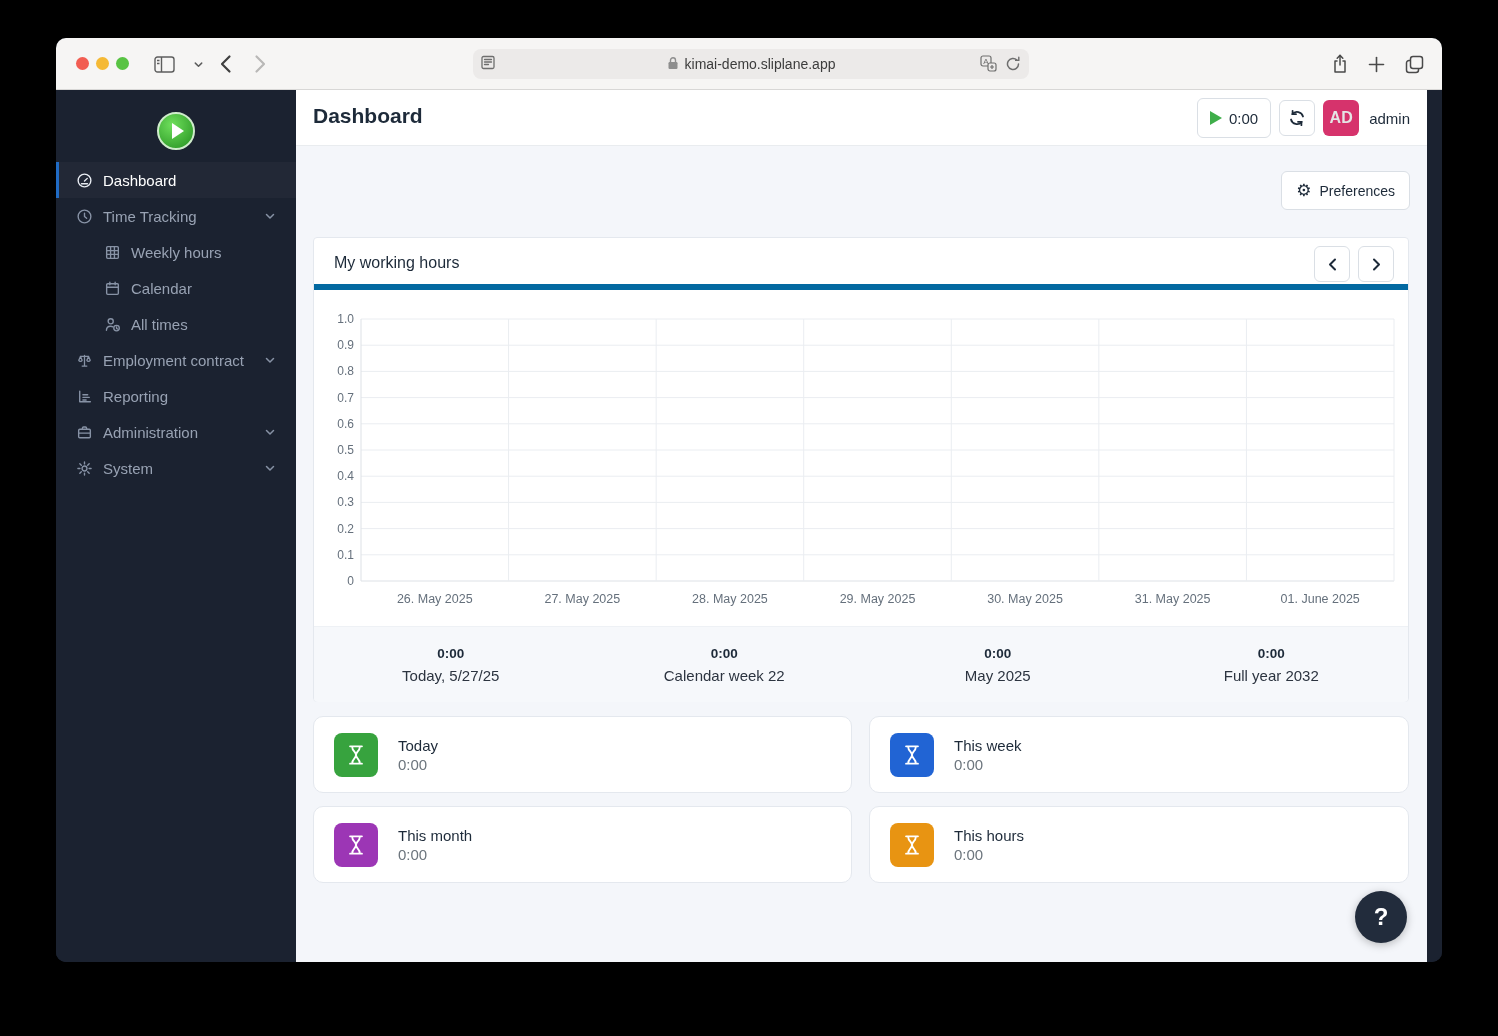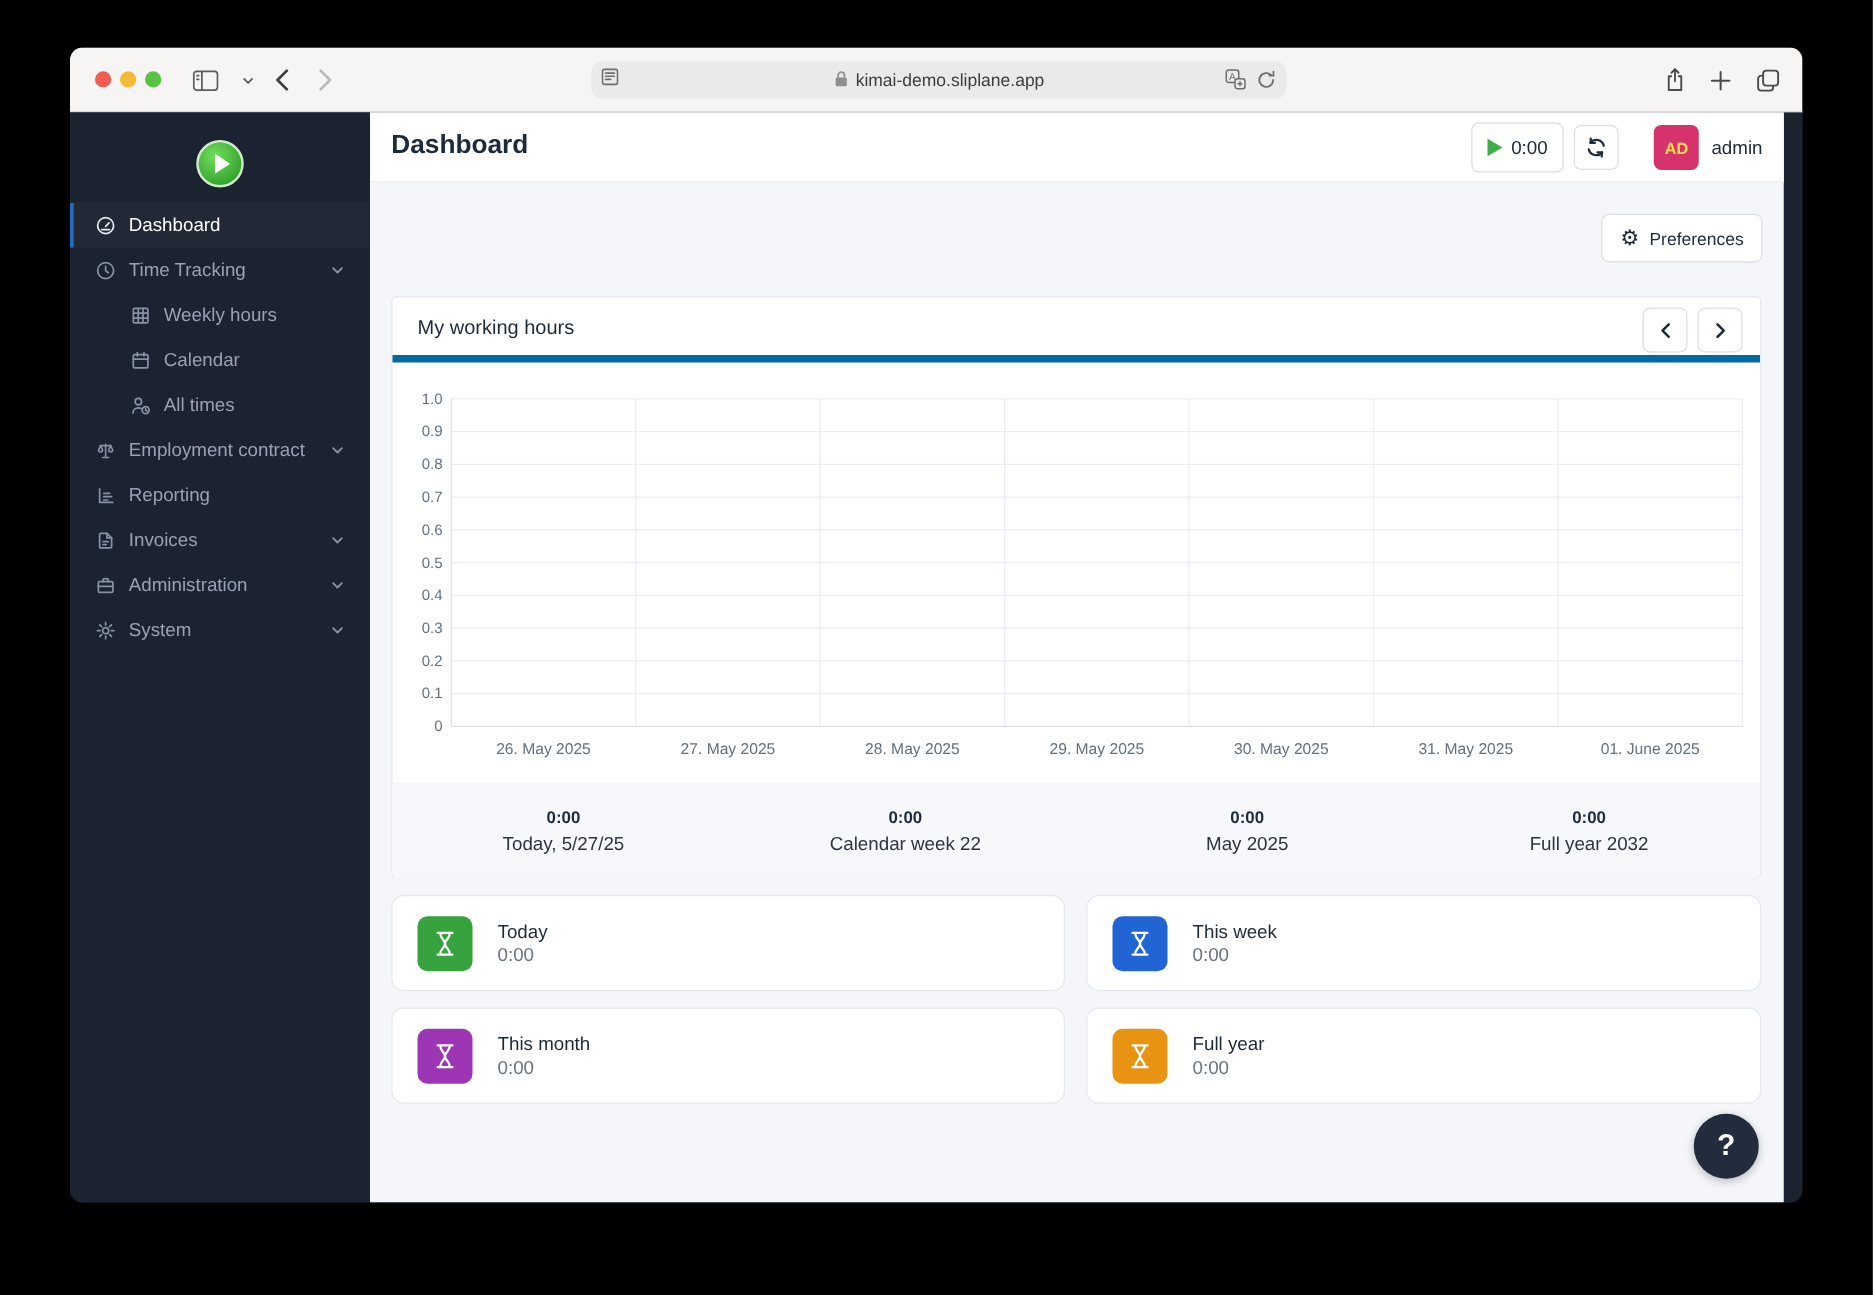--- a/index.html
+++ b/index.html
@@ -37,21 +37,21 @@
   .nav-item.active .nav-icon { color:#e8ecf2; }
 
   .main { position:absolute; left:240px; top:0; width:1131px; height:872px; background:#f4f6fa; }
   .main-header { position:absolute; left:0; top:0; width:1131px; height:56px; background:#fff; border-bottom:1px solid #e9ecef; }
   .page-title { position:absolute; left:17px; top:14px; font-size:21px; font-weight:700; color:#1d2a39; }
   .hdr-right { position:absolute; right:17px; top:8px; height:40px; display:flex; align-items:center; gap:8px; }
   .btn-white { background:#fff; border:1px solid #dadfe5; border-radius:6px; display:flex; align-items:center; justify-content:center; cursor:pointer; }
   .timer-btn { height:40px; padding:0 12px; gap:7px; font-size:15px; color:#1d2a39; }
   .play-tri { width:0; height:0; border-left:12px solid #3fae4a; border-top:7px solid transparent; border-bottom:7px solid transparent; }
   .refresh-btn { width:36px; height:36px; color:#1d2a39; }
-  .avatar { width:36px; height:36px; border-radius:6px; background:#d6336c; color:#fde047; font-size:13px; font-weight:700; display:flex; align-items:center; justify-content:center;margin-left:20px; }
+  .avatar { width:36px; height:36px; border-radius:6px; background:#d6336c; color:#e5e5e5; font-size:16px; font-weight:700; display:flex; align-items:center; justify-content:center; }
   .username { font-size:15px; color:#1d2a39; margin-left:2px; }
 
   .content { position:absolute; left:0; top:56px; width:1131px; height:816px; }
   .prefs-btn { position:absolute; right:17px; top:25px; height:39px; padding:0 14px; gap:8px; font-size:14px; color:#1d2a39; font-weight:500; }
   .gear-glyph { font-size:17px; line-height:1; color:#1d2a39; }
 
   .card { position:absolute; background:#fff; border:1px solid #e4e8ee; border-radius:4px; }
   .wh-card { left:17px; top:91px; width:1096px; height:465px; }
   .wh-head { position:relative; height:52px; border-bottom:6px solid #0369a1; }
   .wh-title { position:absolute; left:20px; top:16px; font-size:16px; font-weight:500; color:#1d2a39; }
@@ -241,34 +241,20 @@
               </span>
             </div>
             <div class="nav-item">
               <span class="nav-icon">
                 <svg viewBox="0 0 16 16" width="17" height="17" fill="none" stroke="currentColor" stroke-width="1.3" stroke-linecap="round" stroke-linejoin="round">
                   <path d="M3.5 3v10h10"></path>
                   <path d="M6.5 6.3h4.5M6.5 8.8h6M6.5 11.3h3"></path>
                 </svg>
               </span>
               <span class="nav-label">Reporting</span>
-            </div>
-            <div class="nav-item">
-              <span class="nav-icon">
-                <svg viewBox="0 0 16 16" width="17" height="17" fill="none" stroke="currentColor" stroke-width="1.3" stroke-linecap="round" stroke-linejoin="round">
-                  <path d="M12.5 6V12.7a.8.8 0 0 1-.8.8H4.3a.8.8 0 0 1-.8-.8V3.3a.8.8 0 0 1 .8-.8H9l3.5 3.5z"></path>
-                  <path d="M9 2.5V6h3.5M6 8.7h4M6 11h2.5"></path>
-                </svg>
-              </span>
-              <span class="nav-label">Invoices</span>
-              <span class="nav-chevron">
-                <svg viewBox="0 0 12 12" width="12" height="12" fill="none" stroke="currentColor" stroke-width="1.5" stroke-linecap="round" stroke-linejoin="round">
-                  <path d="M2.5 4.5L6 8l3.5-3.5"></path>
-                </svg>
-              </span>
             </div>
             <div class="nav-item">
               <span class="nav-icon">
                 <svg viewBox="0 0 16 16" width="17" height="17" fill="none" stroke="currentColor" stroke-width="1.3" stroke-linecap="round">
                   <rect x="2.5" y="5" width="11" height="8" rx="1"></rect>
                   <path d="M6 5V4a1.2 1.2 0 0 1 1.2-1.2h1.6A1.2 1.2 0 0 1 10 4v1M2.5 8.6h11"></path>
                 </svg>
               </span>
               <span class="nav-label">Administration</span>
               <span class="nav-chevron">
@@ -432,21 +418,21 @@
                   <div class="w-value">0:00</div>
                 </div>
               </div>
               <div class="card widget w-year">
                 <div class="w-icon" style="background:#e89412">
                   <svg viewBox="0 0 24 24" width="26" height="26" fill="none" stroke="#fff" stroke-width="1.7" stroke-linecap="round" stroke-linejoin="round">
                     <path d="M6.5 4h11M6.5 20h11M8.5 4.5c0 3.8 3.5 4.4 3.5 7.5M15.5 4.5c0 3.8-3.5 4.4-3.5 7.5M8.5 19.5c0-3.8 3.5-4.4 3.5-7.5M15.5 19.5c0-3.8-3.5-4.4-3.5-7.5"></path>
                   </svg>
                 </div>
                 <div class="w-text">
-                  <div class="w-title">Full year</div>
+                  <div class="w-title">This hours</div>
                   <div class="w-value">0:00</div>
                 </div>
               </div>
             </div>
 
           <div class="help-fab">?</div>
         </div>
       </div>
     </div>
 

